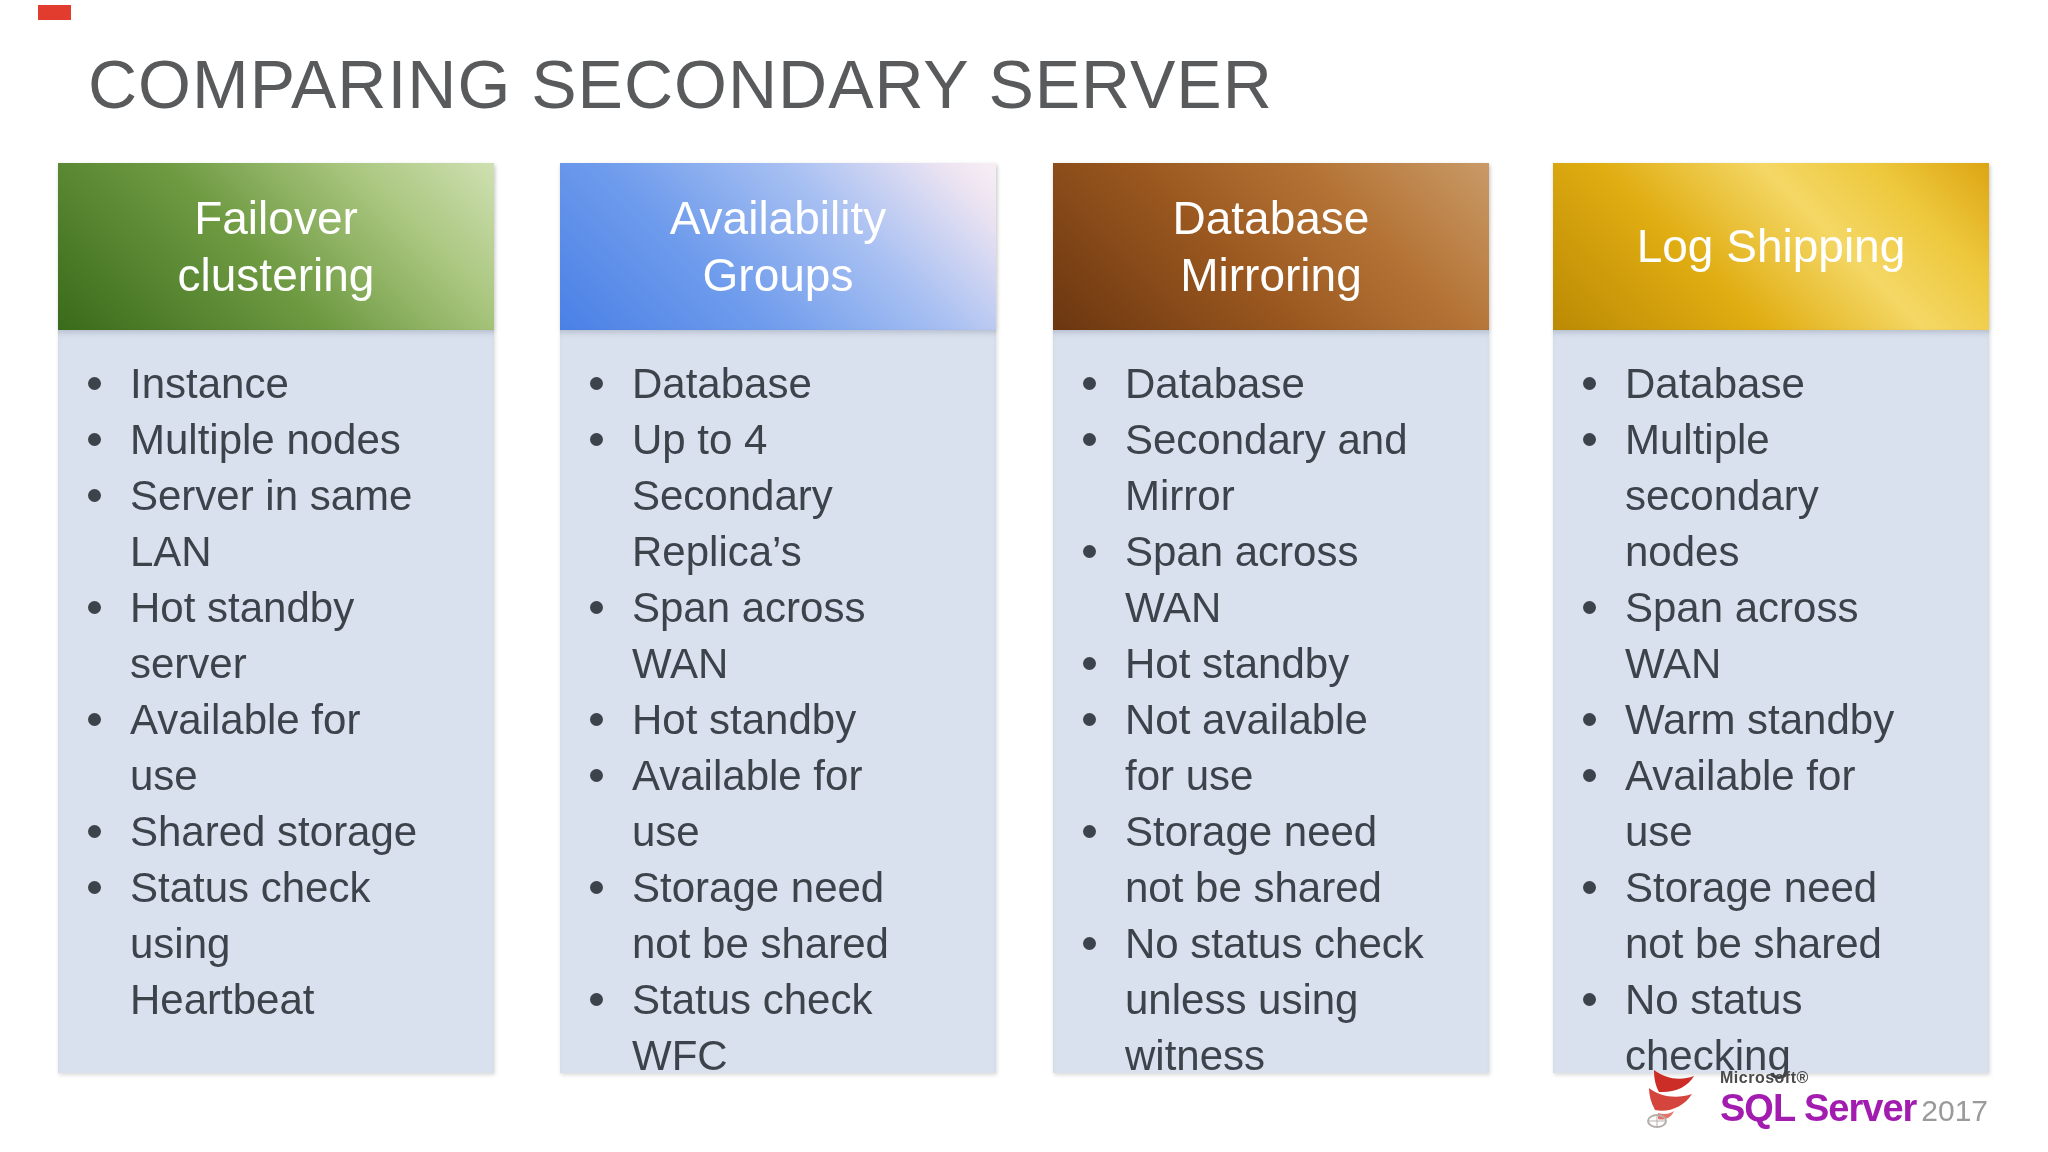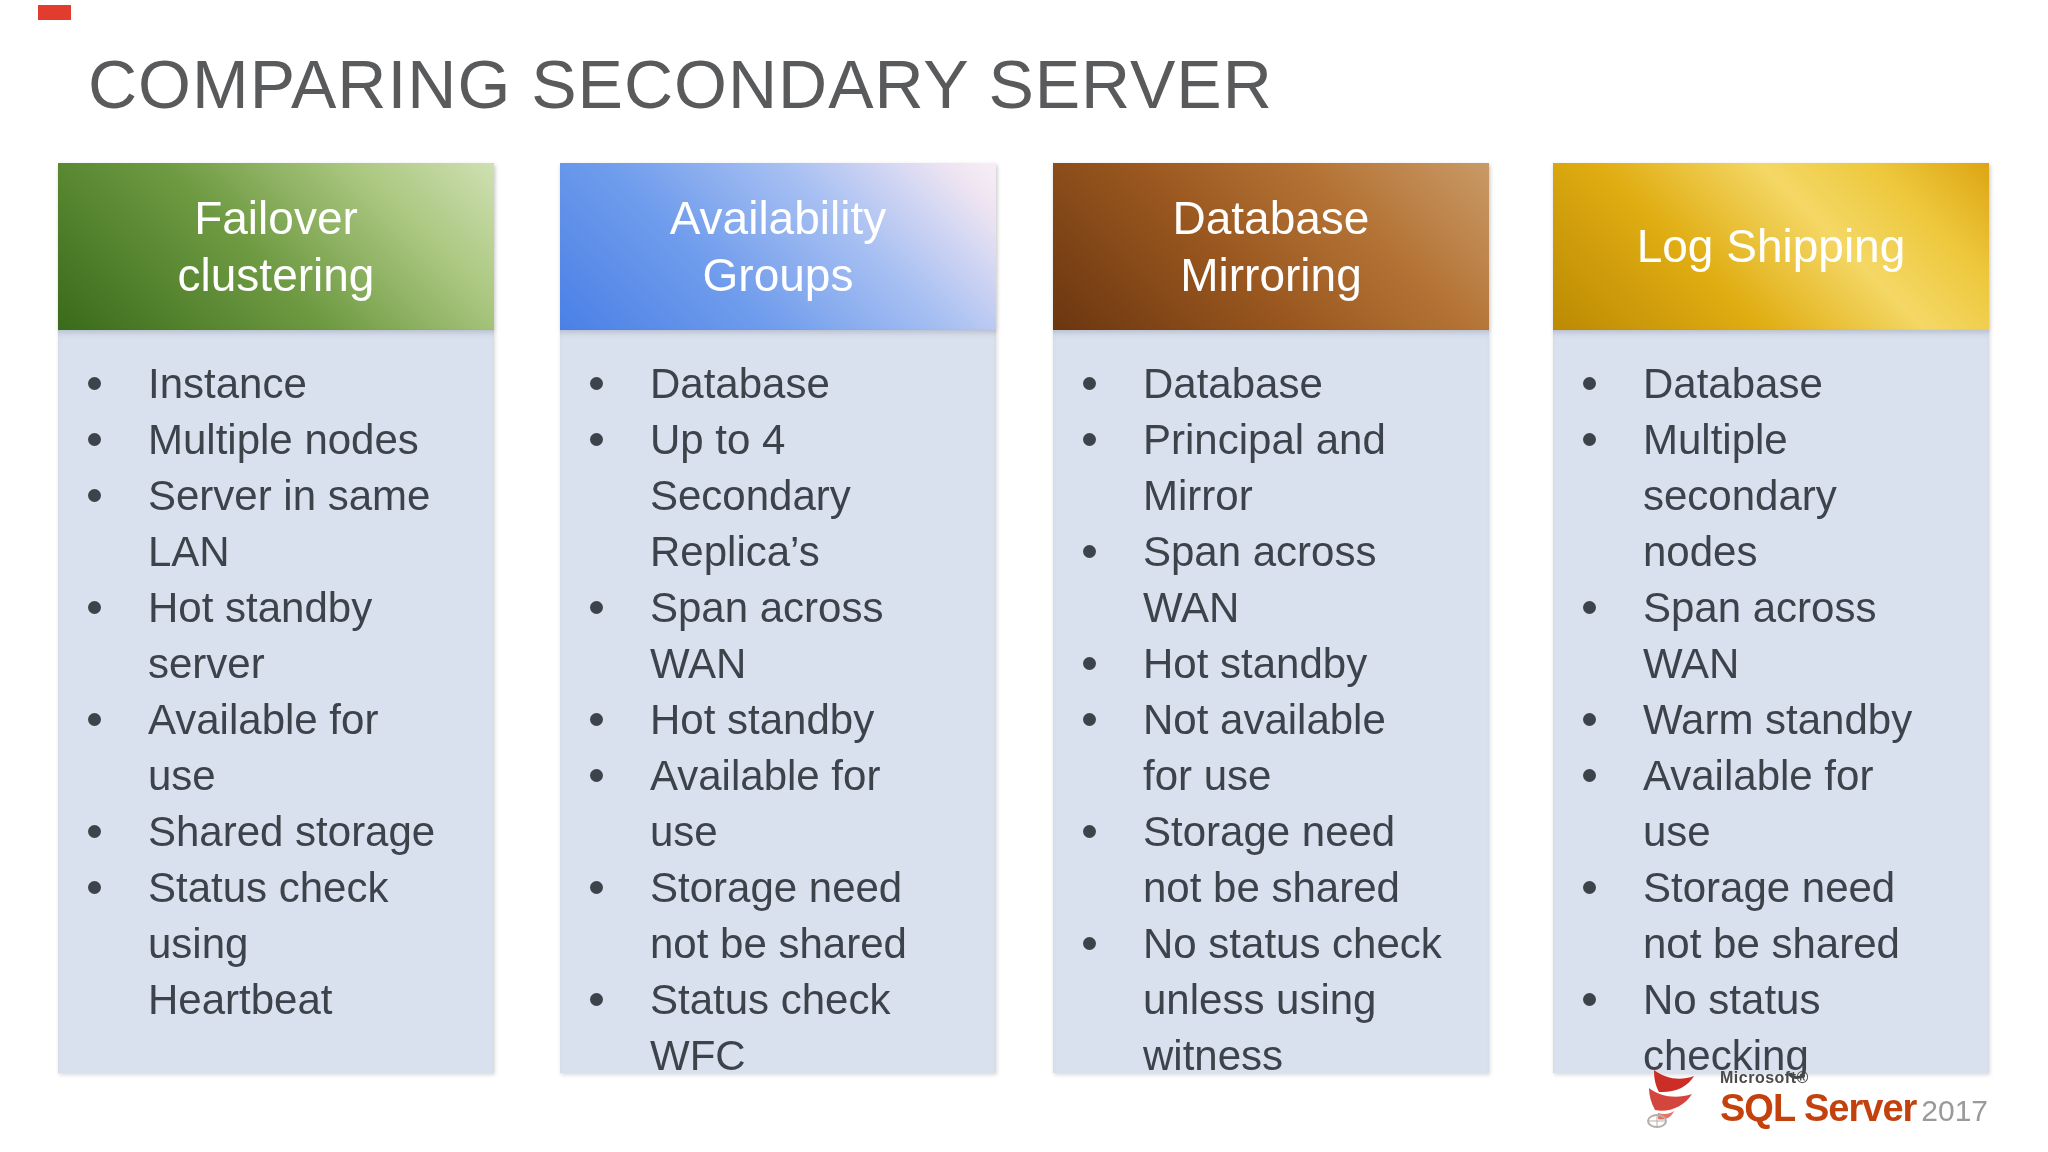--- a/index.html
+++ b/index.html
@@ -24,33 +24,33 @@
   .h-green {background:linear-gradient(45deg,#3a6b1a 0%,#6e9a42 45%,#a9c67e 75%,#cfe0b2 100%);}
   .h-blue  {background:linear-gradient(45deg,#4a80e6 0%,#6f9cec 35%,#a8c0f2 65%,#efe5f2 92%,#f7eef5 100%);}
   .h-copper{background:linear-gradient(45deg,#6b3610 0%,#99571f 40%,#b57436 70%,#c99a67 100%);}
   .h-gold  {background:linear-gradient(45deg,#bb8a03 0%,#e0ad12 35%,#f4d765 62%,#eec93e 80%,#dda513 100%);text-align:center;}
   .col-body{
     height:743px;background:#d9e0ee;
     box-shadow:1px 2px 4px rgba(0,0,0,0.15), inset 0 6px 6px -4px rgba(60,70,90,0.25);
   }
   ul.bullets{list-style:none;margin:0;padding:26px 10px 0 0;}
   ul.bullets li{
-    position:relative;padding-left:90px;
+    position:relative;padding-left:72px;
     font-size:42px;line-height:56px;color:#3d434b;white-space:pre-line;
   }
   .dot{
     position:absolute;left:30px;top:21px;width:13px;height:13px;border-radius:50%;
     background:#3d434b;
   }
   .logo{position:absolute;left:1644px;top:1068px;display:flex;align-items:center;gap:20px;}
   .logo-icon{width:56px;height:62px;flex:0 0 auto;}
   .logo-text{display:flex;flex-direction:column;}
   .logo-ms{font-size:16px;font-weight:bold;color:#4a4a4a;letter-spacing:0.5px;line-height:18px;}
   .logo-line{display:flex;align-items:baseline;}
-  .logo-sql{font-size:38px;font-weight:bold;color:#c2410c;line-height:42px;letter-spacing:-1px;}
+  .logo-sql{font-size:38px;font-weight:bold;color:#a21caf;line-height:42px;letter-spacing:-1px;}
   .logo-year{font-size:30px;color:#9a9a9a;margin-left:5px;line-height:32px;}
 </style>
 </head>
 <body>
 
 <div class="slide">
 
   <div class="corner-mark"></div>
 
   <div class="title">COMPARING SECONDARY SERVER</div>
@@ -103,21 +103,21 @@
   </section>
 
   <section class="column col-3">
     <header class="col-header h-copper">
       <span>Database
 Mirroring</span>
     </header>
     <div class="col-body">
       <ul class="bullets">
         <li><span class="dot"></span><span>Database</span></li>
-        <li><span class="dot"></span><span>Principal and
+        <li><span class="dot"></span><span>Secondary and
 Mirror</span></li>
         <li><span class="dot"></span><span>Span across
 WAN</span></li>
         <li><span class="dot"></span><span>Hot standby</span></li>
         <li><span class="dot"></span><span>Not available
 for use</span></li>
         <li><span class="dot"></span><span>Storage need
 not be shared</span></li>
         <li><span class="dot"></span><span>No status check
 unless using

